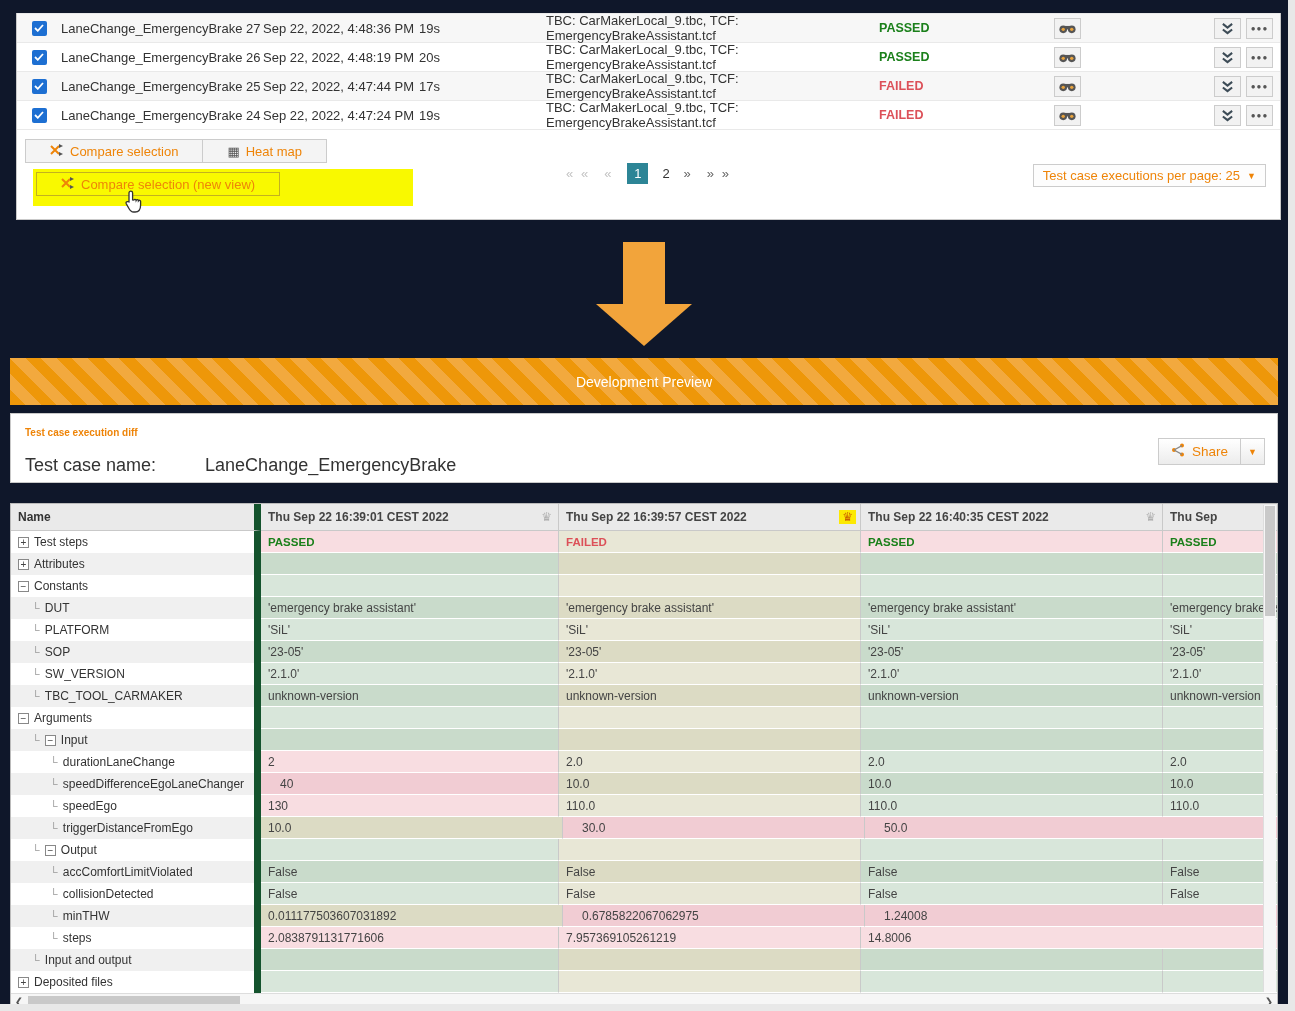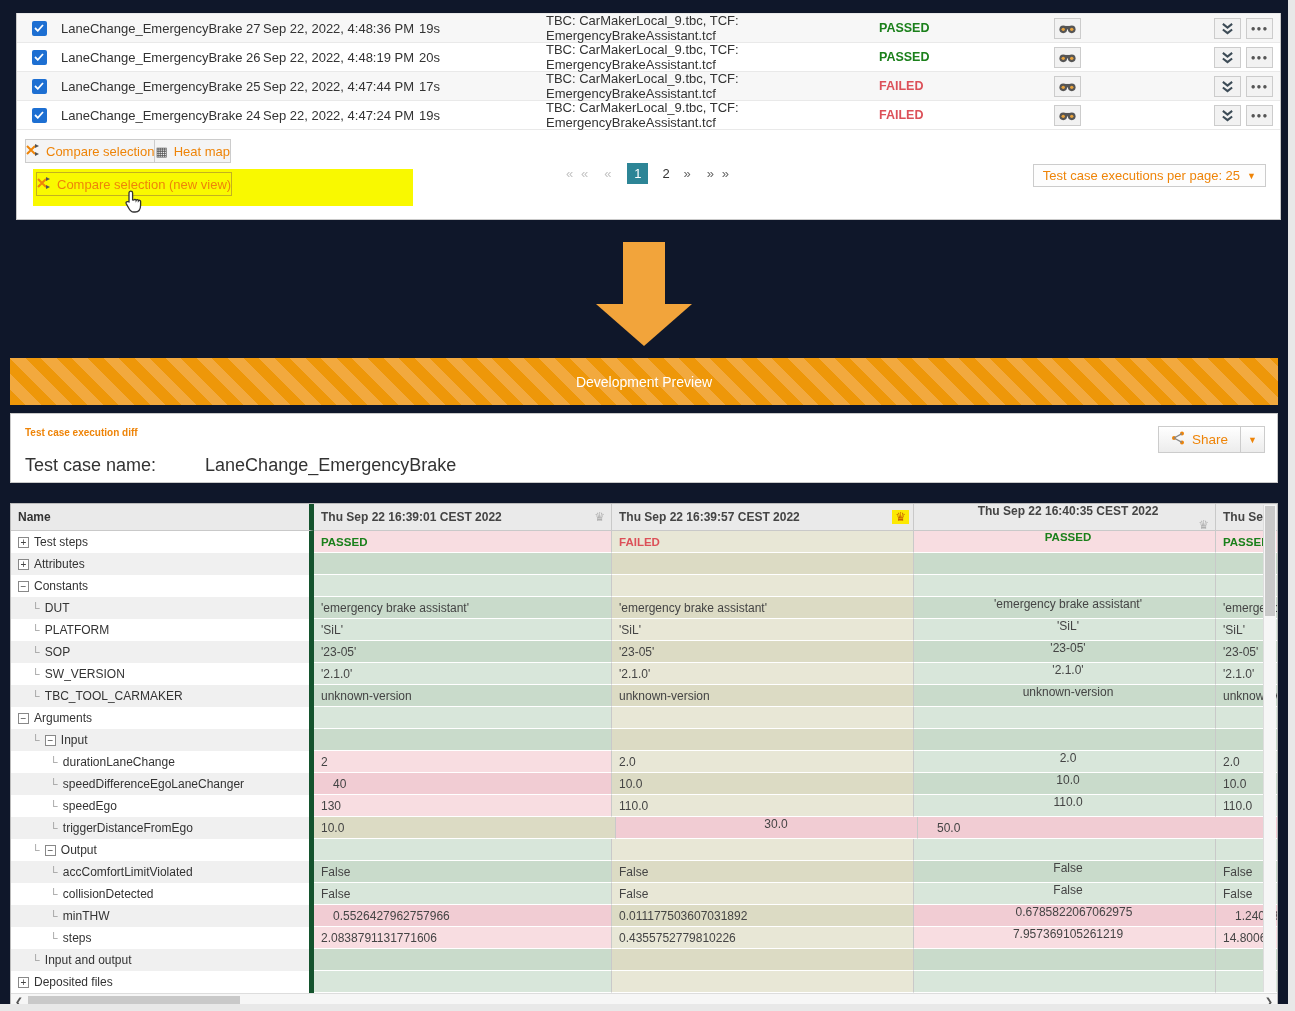--- a/index.html
+++ b/index.html
@@ -22,21 +22,21 @@
   .c-cfg  { width:333px; }
   .c-status { width:128px; font-weight:bold; font-size:12.5px; }
   .st-pass { color:#1b801b; } .st-fail { color:#dc5058; }
   .c-bino { width:80px; margin-left:20px; display:flex; justify-content:center; }
   .icon-btn { width:27px; height:21px; background:#f2f2f2; border:1px solid #ccc;
     display:flex; align-items:center; justify-content:center; cursor:pointer; }
   .row-end { margin-left:auto; margin-right:7px; display:flex; gap:5px; }
   .dots { font-size:8px; letter-spacing:1px; color:#555; }
 
   .actions { margin:9px 0 0 8px; }
-  .btn { display:inline-flex; align-items:center; gap:6px; padding:3px 0; height:24px;
+  .btn { display:inline-flex; align-items:center; gap:6px; padding:3px 24px; height:24px;
     background:#f4f4f4; border:1px solid #ccc; color:#ee8408; font-size:13px; cursor:pointer; }
   .btn + .btn { margin-left:-1px; }
   .grid-ico { color:#555; font-size:13px; }
   .highlight-wrap { position:relative; margin:6px 0 0 8px; width:380px; height:37px;
     background:#f9f900; padding:3px 0 0 3px; }
   .btn.new-view { background:transparent; border-color:#c3b11f; }
   .cursor-svg { position:absolute; left:88px; top:20px; z-index:3; }
 
   .pagination { position:absolute; top:150px; left:0; right:0; display:flex;
     justify-content:center; align-items:center; gap:14px; font-size:13px; }
@@ -61,37 +61,37 @@
     background:repeating-linear-gradient(45deg,#ee9709 0 11px,#f2a93e 11px 22px);
     display:flex; align-items:center; justify-content:center; color:#fff; font-size:14px; }
 
   
   .info-panel { margin:8px 10px 0; height:70px; border:1px solid #c9c9c9; position:relative;
     background:#fff; }
   .diff-title { position:absolute; left:14px; top:13px; color:#ee8408; font-weight:bold;
     font-size:10px; }
   .name-row { position:absolute; left:14px; top:41px; font-size:18px; color:#333; }
   .name-val { margin-left:44px; }
-  .share { position:absolute; right:12px; top:12px; display:flex; }
+  .share { position:absolute; right:12px; top:24px; display:flex; }
   .share-btn { padding:4px 12px; border:1px solid #ccc; background:linear-gradient(#fff,#ececec);
     color:#ee8408; font-size:13.5px; display:flex; gap:7px; align-items:center; cursor:pointer; }
   .share-caret { width:24px; border:1px solid #ccc; border-left:none;
     background:linear-gradient(#fff,#ececec); display:flex; align-items:center;
     justify-content:center; cursor:pointer; }
 
   
   .diff-panel { margin:20px 10px 0; border:1px solid #bbb; position:relative; background:#fff; }
   .d-row { display:flex; height:22px; font-size:12px; }
   .d-head { height:27px; background:#eaeaea; font-weight:bold; color:#4a4a4a; }
   .d-head .d-name, .d-head .d-cell { background:#eaeaea; border-bottom:1px solid #c9c9c9; }
-  .d-name { width:303px; padding-left:7px; display:flex; align-items:center; gap:5px;
-    border-right:5px solid #14532d; color:#333; white-space:nowrap; overflow:hidden; }
+  .d-name { width:250px; padding-left:7px; display:flex; align-items:center; gap:5px;
+    border-right:7px solid #14532d; color:#333; white-space:nowrap; overflow:hidden; }
   .d-cell { display:flex; align-items:center; padding-left:7px; border-right:1px solid #c9c9c9;
     border-bottom:1px solid #fff; overflow:hidden; white-space:nowrap; color:#444; }
-  .w1 { width:298px; } .w2 { width:302px; } .w3 { width:302px;flex-direction:column; } .w4 { flex:1; border-right:none; }
+  .w1 { width:298px; } .w2 { width:302px; } .w3 { width:302px; } .w4 { flex:1; border-right:none; }
   .even-name { background:#fff; } .odd-name { background:#f0f0f0; }
   .gl { background:#d8e6da; } .gd { background:#c9dbcb; }
   .bl { background:#e8e7d6; } .bd { background:#dcdbc4; }
   .pl { background:#f8dde1; } .pd { background:#f1ccd3;padding-left:19px; }
   .d-cell.st-pass { color:#1b801b; font-weight:bold; font-size:11.5px; }
   .d-cell.st-fail { color:#dc5058; font-weight:bold; font-size:11.5px; }
   .tg { width:11px; height:11px; border:1px solid #888; font-size:10px; line-height:9px;
     text-align:center; color:#444; background:#fff; flex:none; }
   .elbow { color:#999; font-size:11px; }
   .ind1 { margin-left:14px; } .ind2 { margin-left:32px; }
@@ -518,32 +518,30 @@
           <div class="d-cell w1 gl">False</div>
           <div class="d-cell w2 bl">False</div>
           <div class="d-cell w3 gl">False</div>
           <div class="d-cell w4 gl">False</div>
         </div>
         <div class="d-row">
           <div class="d-name odd-name">
             <span class="elbow ind2">└</span>
             <span>minTHW</span>
           </div>
-          <div class="d-cell w1 pd">0.5526427962757966</div>
           <div class="d-cell w2 bd">0.011177503607031892</div>
           <div class="d-cell w3 pd">0.6785822067062975</div>
           <div class="d-cell w4 pd">1.24008</div>
         </div>
         <div class="d-row">
           <div class="d-name even-name">
             <span class="elbow ind2">└</span>
             <span>steps</span>
           </div>
           <div class="d-cell w1 pl">2.0838791131771606</div>
-          <div class="d-cell w2 bl">0.4355752779810226</div>
           <div class="d-cell w3 pl">7.957369105261219</div>
           <div class="d-cell w4 pl">14.8006</div>
         </div>
         <div class="d-row">
           <div class="d-name odd-name">
             <span class="elbow ind1">└</span>
             <span>Input and output</span>
           </div>
           <div class="d-cell w1 gd"></div>
           <div class="d-cell w2 bd"></div>

